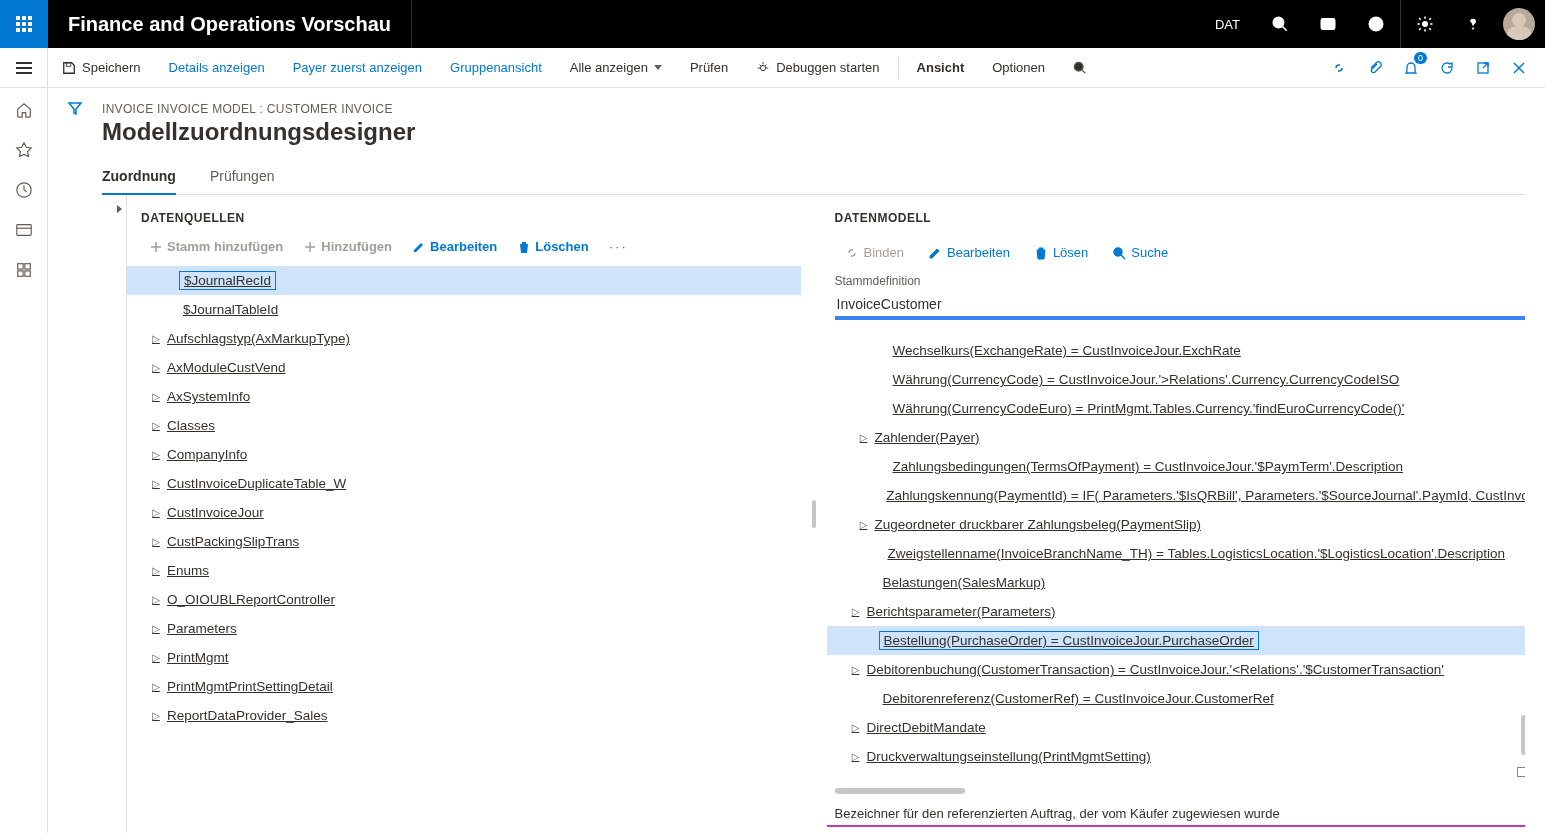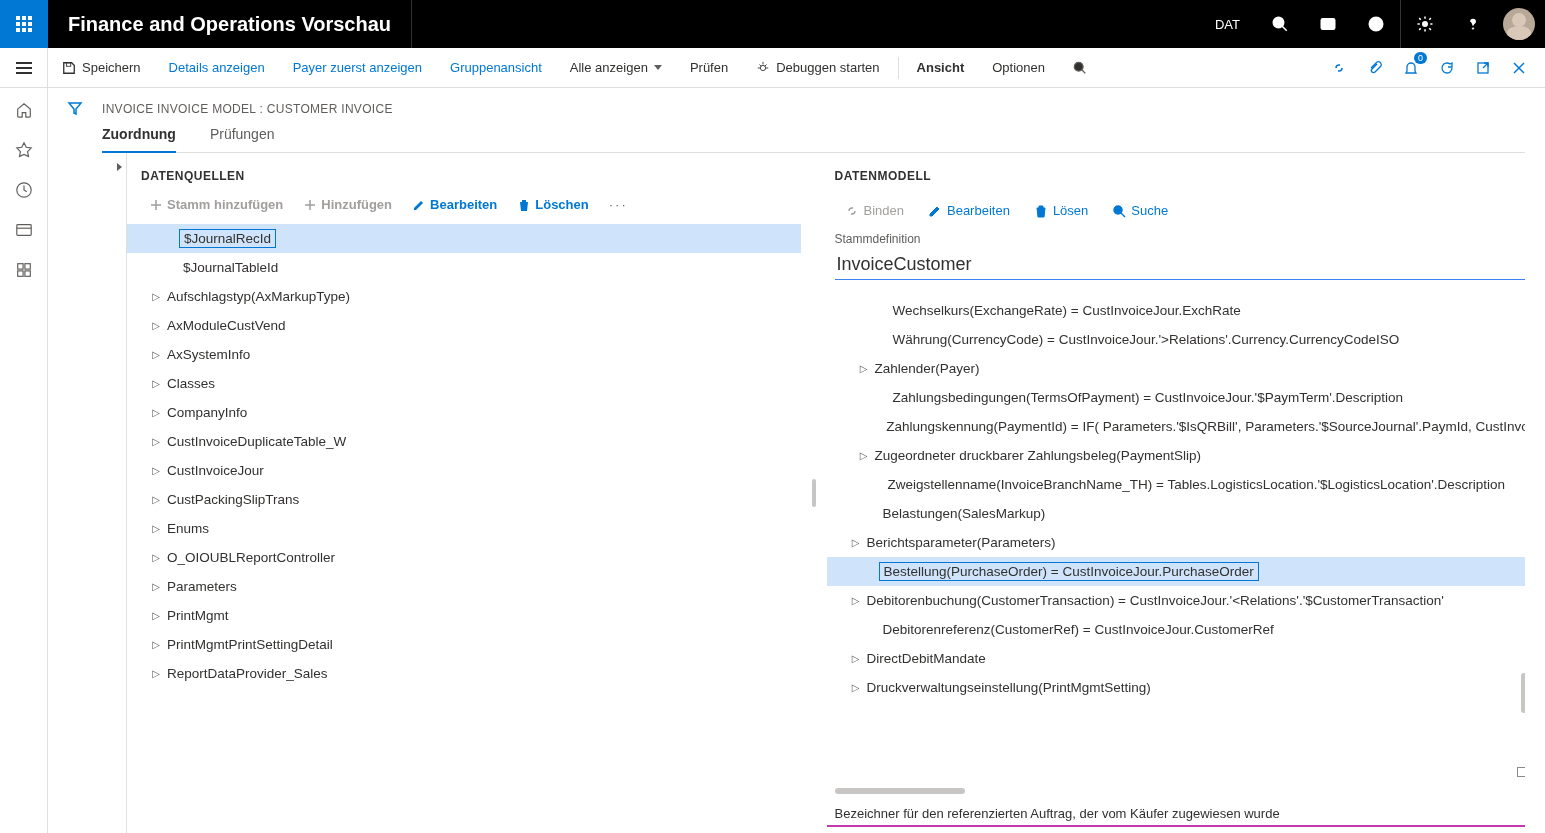--- a/index.html
+++ b/index.html
@@ -65,27 +65,27 @@
 .toolbar3 { display:flex; align-items:center; gap:4px; padding:6px 0 8px 8px; }
 .tb3-item { display:flex; align-items:center; padding:4px 10px; font-size:13px; cursor:pointer; }
 .tb3-item svg { width:14px; height:14px; margin-right:5px; }
 .tb3-item.disabled { color:#a19f9d; }
 .tb3-item.disabled svg { fill:#a19f9d; }
 .tb3-item.link { color:#0078d4; }
 .tb3-item.link svg { fill:#0078d4; stroke:#0078d4; }
 
 .root-row { display:flex; flex-direction:column; padding:2px 0 8px 8px; }
 .root-label { font-size:12px; color:#605e5c; margin-bottom:6px; }
-.root-val { font-size:18px; border-bottom:1px solid #3b82f6; display:inline-block; padding:2px 60px 4px 2px; }
+.root-val { font-size:14px; border-bottom:4px solid #3b82f6; display:inline-block; padding:2px 60px 4px 2px; }
 
 .tree-wrap { flex:1; overflow-y:auto; position:relative; }
 .tree-wrap::-webkit-scrollbar { width:8px; }
 .tree-wrap::-webkit-scrollbar-thumb { background:#c8c6c4; border-radius:4px; }
 
-.tree-row { display:flex; align-items:center; min-height:29px; padding:2px 16px 2px 0; font-size:13.5px; cursor:pointer; white-space:nowrap; }
+.tree-row { display:flex; align-items:center; min-height:29px; padding:2px 16px 2px 0; font-size:13.5px; cursor:pointer; white-space:nowrap;text-decoration:underline; }
 .tree-row.selected { background:#cfe4fa; }
 .tree-row.selected .row-text { border:1px solid #0078d4; padding:1px 4px; background:#fff0; }
 .tree-row .caret { width:14px; display:inline-flex; justify-content:center; color:#605e5c; font-size:10px; user-select:none; }
 .tree-row .caret.hidden { visibility:hidden; }
 .tree-row .row-text { padding:2px 4px; }
 
 .panel-expand { position:absolute; left:8px; top:0; width:20px; height:28px; display:flex; align-items:center; justify-content:center; cursor:pointer; }
 .panel-expand svg { width:10px; height:10px; fill:#605e5c; }
 .col.left { position:relative; }
 .col.left .col-header { padding-left:34px; }
@@ -278,20 +278,21 @@
   </div>
 
   <div class="filtercol">
     <svg viewBox="0 0 16 16">
         <path d="M2 3h12l-5 6v5l-2-1v-4z"></path>
       </svg>
   </div>
 
   <div class="content">
     <div class="breadcrumb">INVOICE INVOICE MODEL : CUSTOMER INVOICE</div>
+    <div class="page-title">Modellzuordnungsdesigner</div>
     <div class="tabs">
       <div class="tab active">Zuordnung</div>
       <div class="tab">Prüfungen</div>
     </div>
 
     <div class="columns">
 
       <div class="col left">
         <div class="panel-expand">
             <svg viewBox="0 0 10 10">
@@ -433,20 +434,24 @@
         </div>
         <div class="tree-wrap" id="right-tree" style="margin-top:8px;">
             <div class="tree-row" style="padding-left: 48px;">
               <span class="caret hidden">▷</span>
               <span class="row-text">Wechselkurs(ExchangeRate) = CustInvoiceJour.ExchRate</span>
             </div>
             <div class="tree-row" style="padding-left: 48px;">
               <span class="caret hidden">▷</span>
               <span class="row-text">Währung(CurrencyCode) = CustInvoiceJour.'&gt;Relations'.Currency.CurrencyCodeISO</span>
             </div>
+            <div class="tree-row" style="padding-left: 48px;">
+              <span class="caret hidden">▷</span>
+              <span class="row-text">Währung(CurrencyCodeEuro) = PrintMgmt.Tables.Currency.'findEuroCurrencyCode()'</span>
+            </div>
             <div class="tree-row" style="padding-left: 30px;">
               <span class="caret">▷</span>
               <span class="row-text">Zahlender(Payer)</span>
             </div>
             <div class="tree-row" style="padding-left: 48px;">
               <span class="caret hidden">▷</span>
               <span class="row-text">Zahlungsbedingungen(TermsOfPayment) = CustInvoiceJour.'$PaymTerm'.Description</span>
             </div>
             <div class="tree-row" style="padding-left: 48px;">
               <span class="caret hidden">▷</span>

